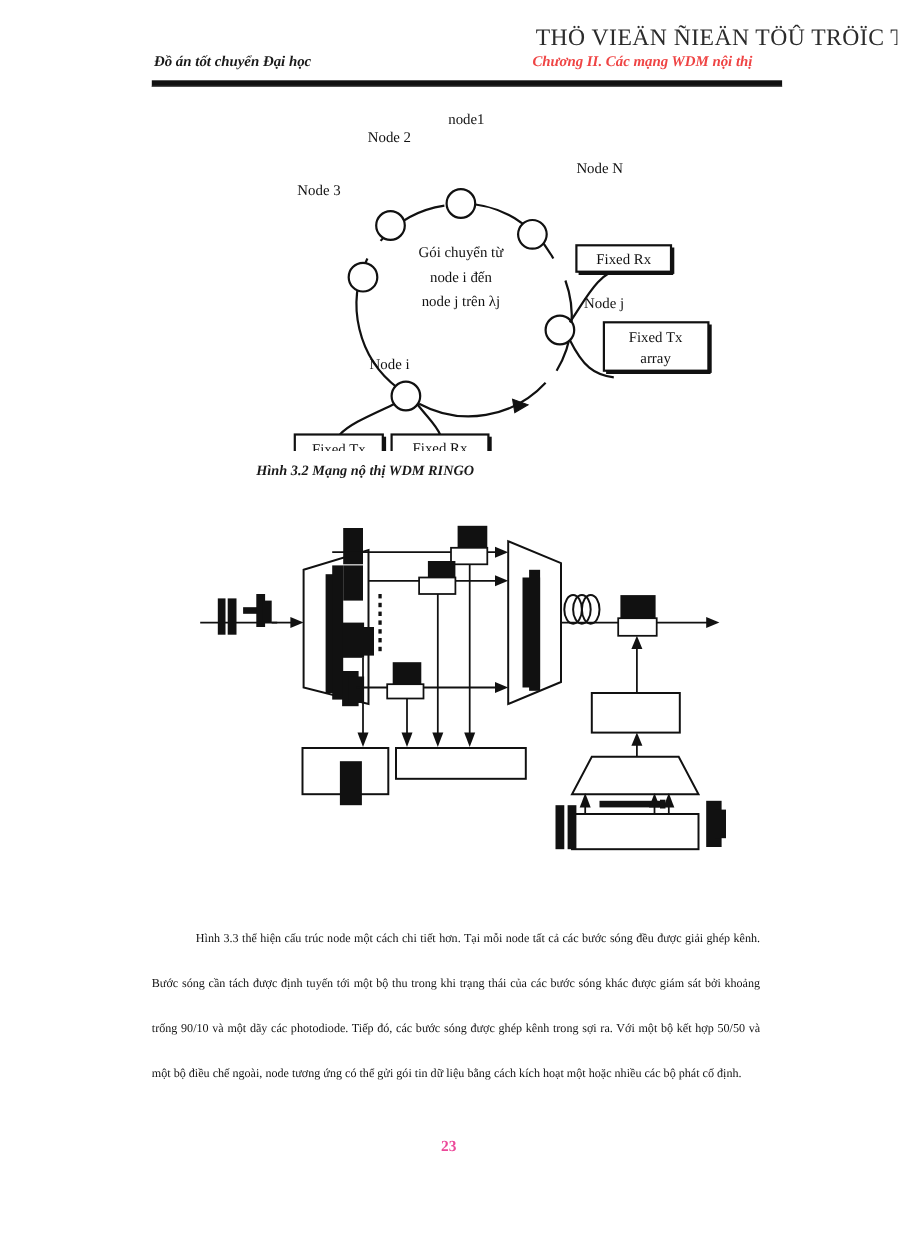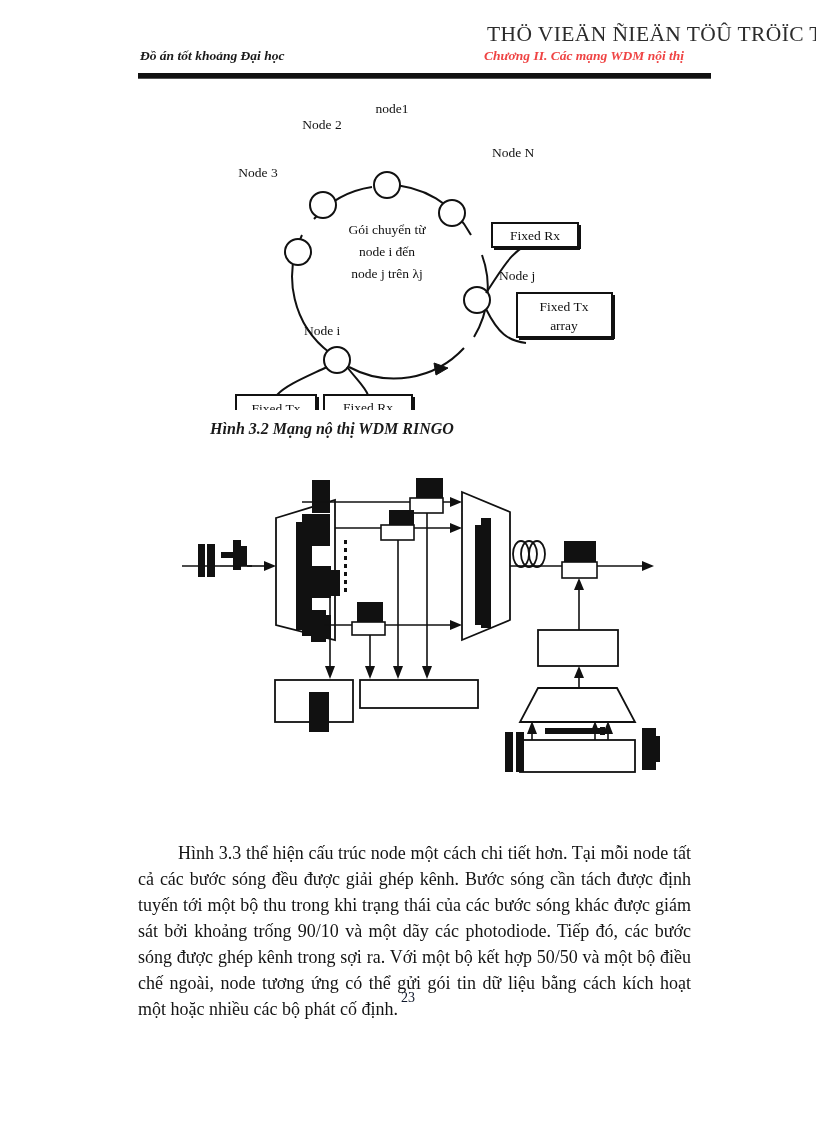--- a/index.html
+++ b/index.html
@@ -66,72 +66,73 @@
   .fig {
     position: absolute;
   }
   .fig svg { display: block; }
 
   .caption {
     position: absolute;
     width: 664px;
     left: 0;
     text-align: center;
-    font-size: 16px;
+    font-size: 13px;
     font-style: italic;
     font-weight: bold;
     color: #1a1a1a;
   }
 
   
   .body-text {
     position: absolute;
     left: 138px;
     top: 822px;
     width: 553px;
-    font-size: 18px;
-    line-height: 26px;
+    font-size: 11px;
+    line-height: 41px;
     text-align: justify;
     text-indent: 40px;
     color: #141414;
   }
 
   .page-no {
     position: absolute;
     left: 0;
-    top: 990px;
+    top: 1035px;
     width: 816px;
     text-align: center;
     font-size: 14px;
-    color: #0f172a;
+    color: #ec4899;
+    font-weight: bold;
   }
 
   
   .dlbl {
     font-family: "Liberation Serif", "DejaVu Serif", serif;
     font-size: 13.5px;
     fill: #111111;
   }
   .dlbl-box {
     font-family: "Liberation Serif", "DejaVu Serif", serif;
     font-size: 13.5px;
     fill: #111111;
   }
 </style>
 </head>
 <body>
 
 <div class="page">
 
   <div class="watermark">THÖ VIEÄN ÑIEÄN TÖÛ TRÖÏC TUYEÁN</div>
-  <div class="hdr-left">Đồ án tốt khoảng Đại học</div>
+  <div class="hdr-left">Đồ án tốt chuyển Đại học</div>
   <div class="hdr-right">Chương II. Các mạng WDM nội thị</div>
   <div class="hdr-rule"></div>
 
-  <div class="fig" style="left:134px; top:95px;">
+  <div class="fig" style="left:166px; top:95px;">
     <svg width="540" height="315" viewBox="0 0 540 315" xmlns="http://www.w3.org/2000/svg">
 
       <g fill="none" stroke="#111111" stroke-width="2">
 
         <path d="M 253 90
                  A 95 95 0 0 1 337 140"></path>
         <path d="M 348 160
                  A 95 95 0 0 1 340 242"></path>
         <path d="M 330 253
                  A 95 95 0 0 1 215 272"></path>

